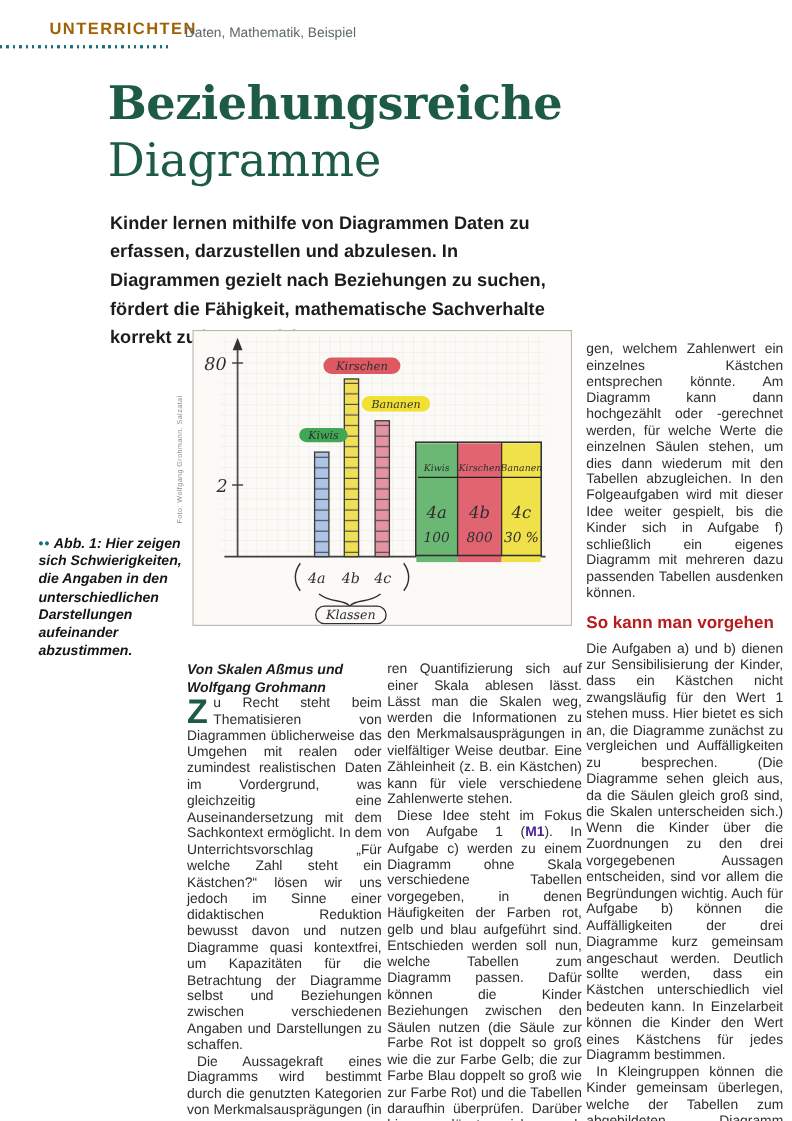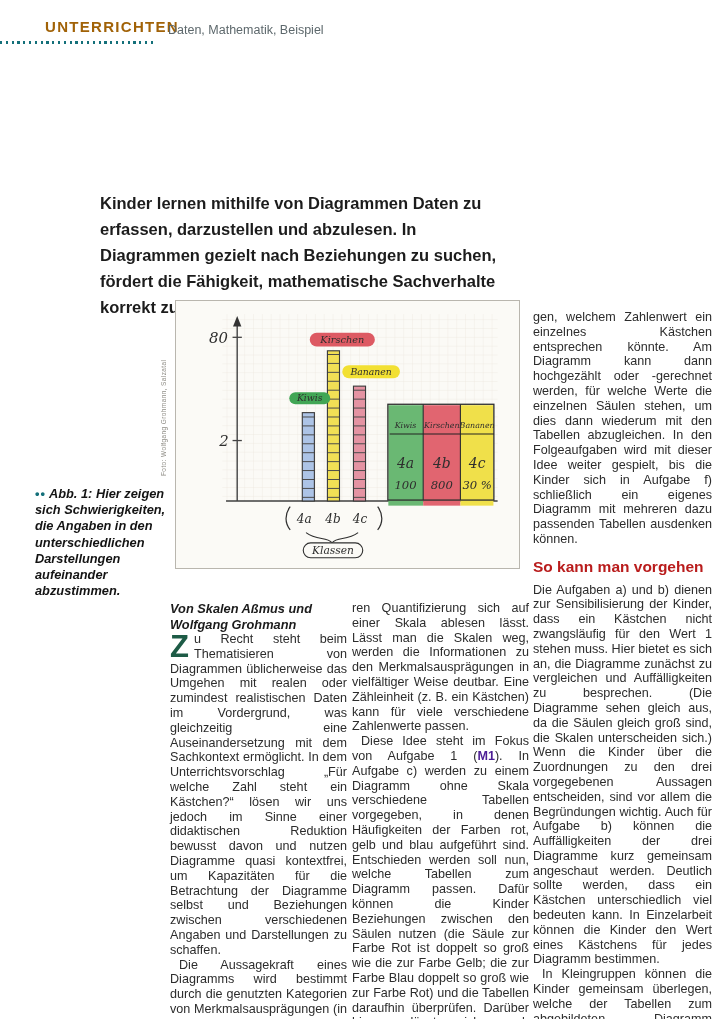--- a/index.html
+++ b/index.html
@@ -17,21 +17,21 @@
   .title{position:absolute;left:98px;top:68px;font-family:"DejaVu Serif",serif;
          color:#1d5b46;line-height:52px;}
   .title .l1{font-size:42px;font-weight:bold;letter-spacing:-0.5px;}
   .title .l2{font-size:42px;font-weight:normal;}
 
   .intro{position:absolute;left:100px;top:190px;width:420px;font-size:16.5px;
          line-height:26px;font-weight:bold;color:#1c1c1c;}
 
   
   .figure{position:absolute;left:175px;top:300px;width:345px;height:269px;
-          border:1px solid #b9b6ae;background:#fbfaf6;box-sizing:border-box;padding-left:24px;}
+          border:1px solid #b9b6ae;background:#fbfaf6;box-sizing:border-box;}
   .figure svg{display:block;width:100%;height:100%;}
   .credit{position:absolute;left:160px;top:306px;height:170px;font-size:6.5px;
           color:#8f8d86;writing-mode:vertical-rl;transform:rotate(180deg);
           letter-spacing:.4px;white-space:nowrap;}
   .caption{position:absolute;left:35px;top:486px;width:133px;font-size:12.8px;
            line-height:16.2px;font-style:italic;font-weight:bold;color:#141414;}
   .cap-dots{color:#14707a;font-style:normal;letter-spacing:1px;margin-right:3px;}
 
   
   .col{position:absolute;font-size:12.6px;line-height:14.8px;text-align:justify;
@@ -60,20 +60,24 @@
 </style>
 </head>
 <body>
 
 <div class="page">
 
   <div class="kicker">UNTERRICHTEN</div>
   <div class="topics">Daten, Mathematik, Beispiel</div>
   <div class="dotline"></div>
 
+  <div class="title">
+    <div class="l1">Beziehungsreiche</div>
+    <div class="l2">Diagramme</div>
+  </div>
 
   <div class="intro">Kinder lernen mithilfe von Diagrammen Daten zu erfassen, darzustellen und abzulesen. In Diagrammen gezielt nach Beziehungen zu suchen, fördert die Fähigkeit, mathematische Sachverhalte korrekt zu kommunizieren.</div>
 
   <div class="credit">Foto: Wolfgang Grohmann, Salzatal</div>
 
   <div class="figure">
     <svg viewBox="0 0 343 267">
       <defs>
         <pattern id="grid" width="9.5" height="9.5" patternUnits="userSpaceOnUse">
           <path d="M9.5 0 H0 V9.5" fill="none" stroke="#e8e4d9" stroke-width="0.7"></path>
@@ -136,21 +140,21 @@
 
   <div class="caption"><span class="cap-dots">••</span><span>Abb. 1: Hier zeigen sich Schwierigkeiten, die Angaben in den unterschiedlichen Darstellungen aufeinander abzustimmen.</span></div>
 
   <div class="col col1">
     <p class="byline">Von Skalen Aßmus und Wolfgang Grohmann</p>
     <p><span class="dropcap">Z</span><span>u Recht steht beim Thematisieren von Diagrammen üblicherweise das Umgehen mit realen oder zumindest realistischen Daten im Vordergrund, was gleichzeitig eine Auseinandersetzung mit dem Sachkontext ermöglicht. In dem Unterrichtsvorschlag „Für welche Zahl steht ein Kästchen?“ lösen wir uns jedoch im Sinne einer didaktischen Reduktion bewusst davon und nutzen Diagramme quasi kontextfrei, um Kapazitäten für die Betrachtung der Diagramme selbst und Beziehungen zwischen verschiedenen Angaben und Darstellungen zu schaffen.</span></p>
     <p class="p-indent">Die Aussagekraft eines Diagramms wird bestimmt durch die genutzten Kategorien von Merkmalsausprägungen (in unserem Beispiel verschiedene Farben), de-</p>
   </div>
 
   <div class="col col2">
-    <p>ren Quantifizierung sich auf einer Skala ablesen lässt. Lässt man die Skalen weg, werden die Informationen zu den Merkmalsausprägungen in vielfältiger Weise deutbar. Eine Zähleinheit (z. B. ein Kästchen) kann für viele verschiedene Zahlenwerte passen.</p>
+    <p>ren Quantifizierung sich auf einer Skala ablesen lässt. Lässt man die Skalen weg, werden die Informationen zu den Merkmalsausprägungen in vielfältiger Weise deutbar. Eine Zähleinheit (z. B. ein Kästchen) kann für viele verschiedene Zahlenwerte stehen.</p>
     <p class="p-indent"><span>Diese Idee steht im Fokus von Aufgabe 1 (</span><span class="m1">M1</span><span>). In Aufgabe c) werden zu einem Diagramm ohne Skala verschiedene Tabellen vorgegeben, in denen Häufigkeiten der Farben rot, gelb und blau aufgeführt sind. Entschieden werden soll nun, welche Tabellen zum Diagramm passen. Dafür können die Kinder Beziehungen zwischen den Säulen nutzen (die Säule zur Farbe Rot ist doppelt so groß wie die zur Farbe Gelb; die zur Farbe Blau doppelt so groß wie zur Farbe Rot) und die Tabellen daraufhin überprüfen. Darüber hinaus lässt sich auch ausgehend von den Tabellen überle-</span></p>
   </div>
 
   <div class="col col3">
     <p>gen, welchem Zahlenwert ein einzelnes Kästchen entsprechen könnte. Am Diagramm kann dann hochgezählt oder -gerechnet werden, für welche Werte die einzelnen Säulen stehen, um dies dann wiederum mit den Tabellen abzugleichen. In den Folgeaufgaben wird mit dieser Idee weiter gespielt, bis die Kinder sich in Aufgabe f) schließlich ein eigenes Diagramm mit mehreren dazu passenden Tabellen ausdenken können.</p>
     <div class="subhead">So kann man vorgehen</div>
     <p>Die Aufgaben a) und b) dienen zur Sensibilisierung der Kinder, dass ein Kästchen nicht zwangsläufig für den Wert 1 stehen muss. Hier bietet es sich an, die Diagramme zunächst zu vergleichen und Auffälligkeiten zu besprechen. (Die Diagramme sehen gleich aus, da die Säulen gleich groß sind, die Skalen unterscheiden sich.) Wenn die Kinder über die Zuordnungen zu den drei vorgegebenen Aussagen entscheiden, sind vor allem die Begründungen wichtig. Auch für Aufgabe b) können die Auffälligkeiten der drei Diagramme kurz gemeinsam angeschaut werden. Deutlich sollte werden, dass ein Kästchen unterschiedlich viel bedeuten kann. In Einzelarbeit können die Kinder den Wert eines Kästchens für jedes Diagramm bestimmen.</p>
     <p class="p-indent">In Kleingruppen können die Kinder gemeinsam überlegen, welche der Tabellen zum abgebildeten Diagramm passen. Da die Identifizierung der Tabellen 5 und 6 erfah-</p>
   </div>
 

